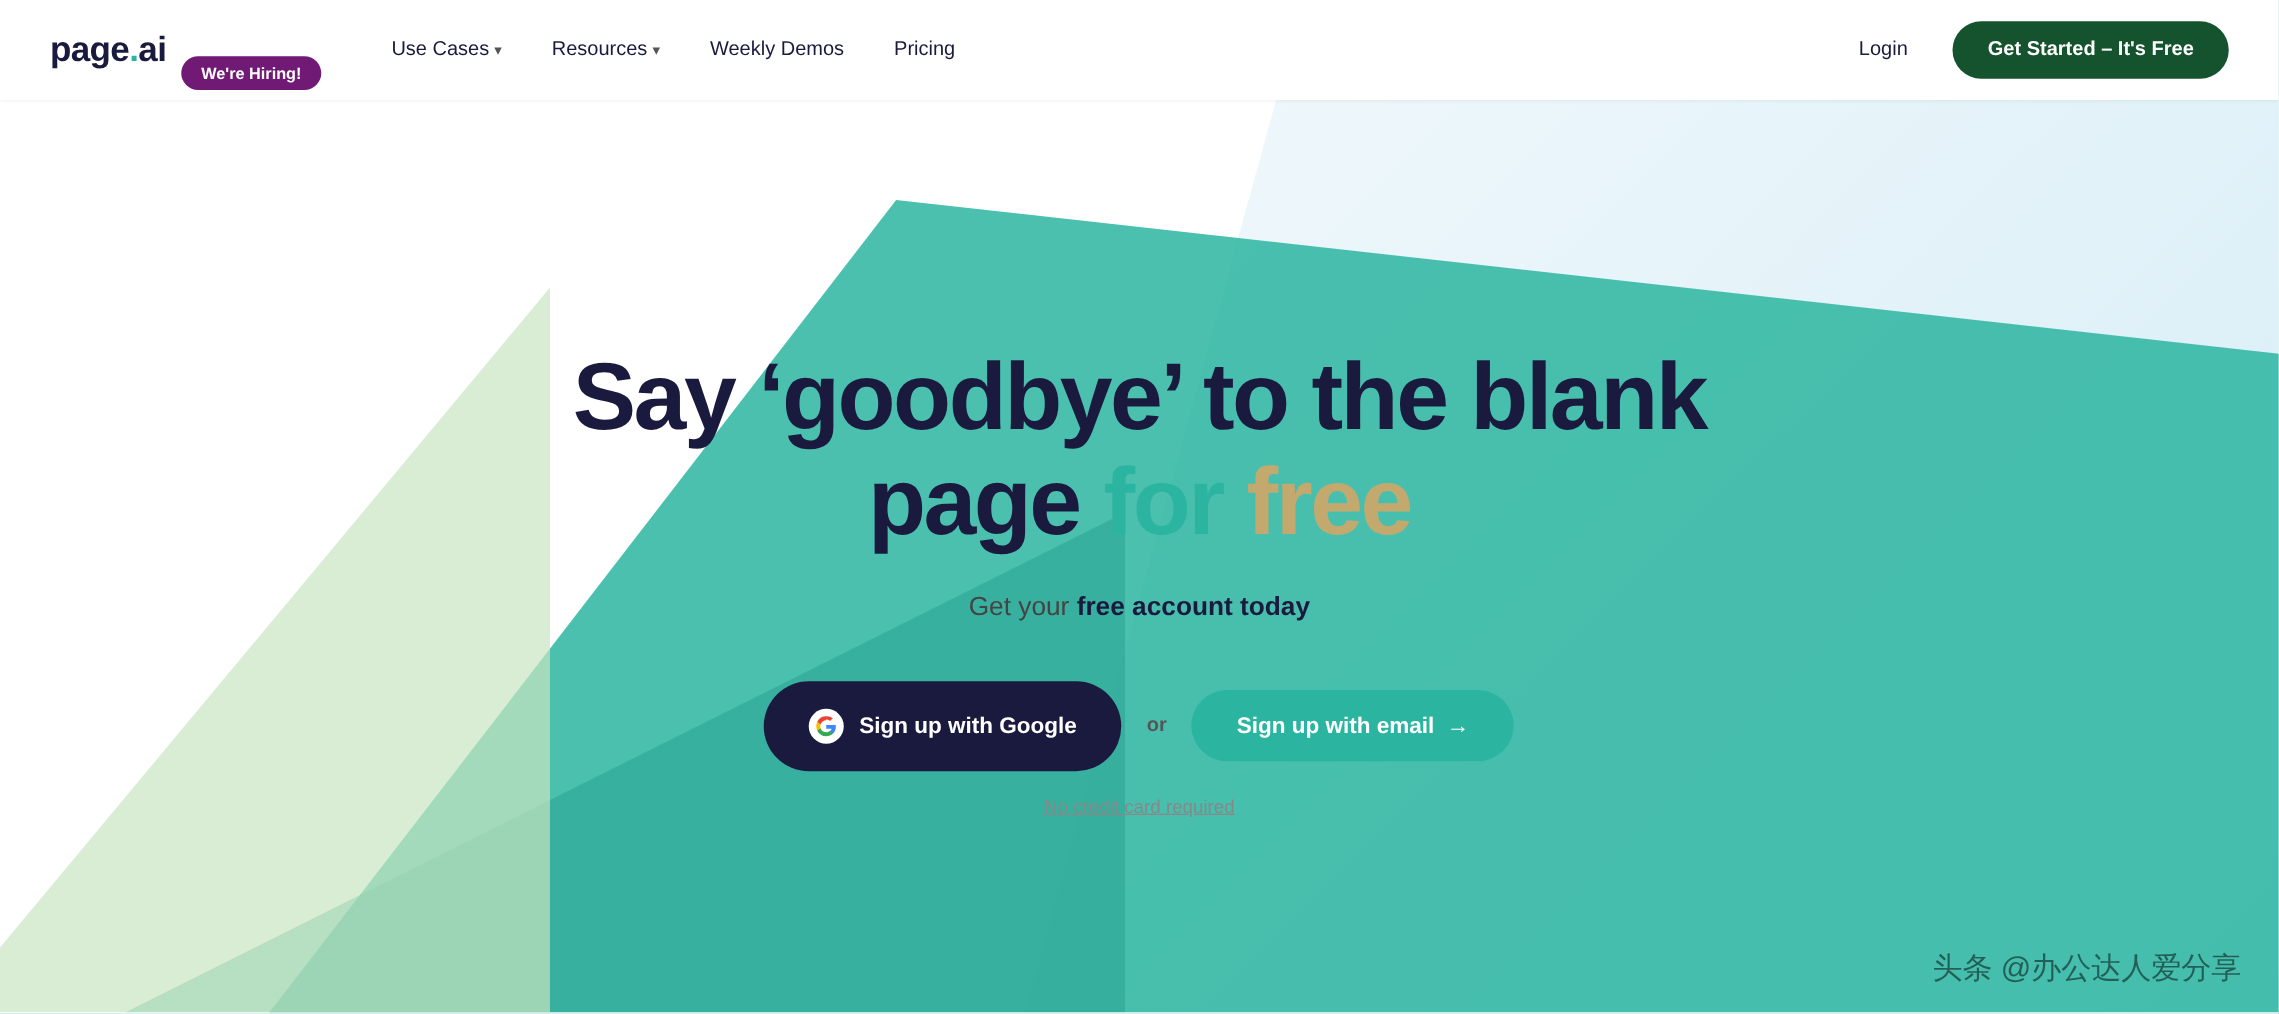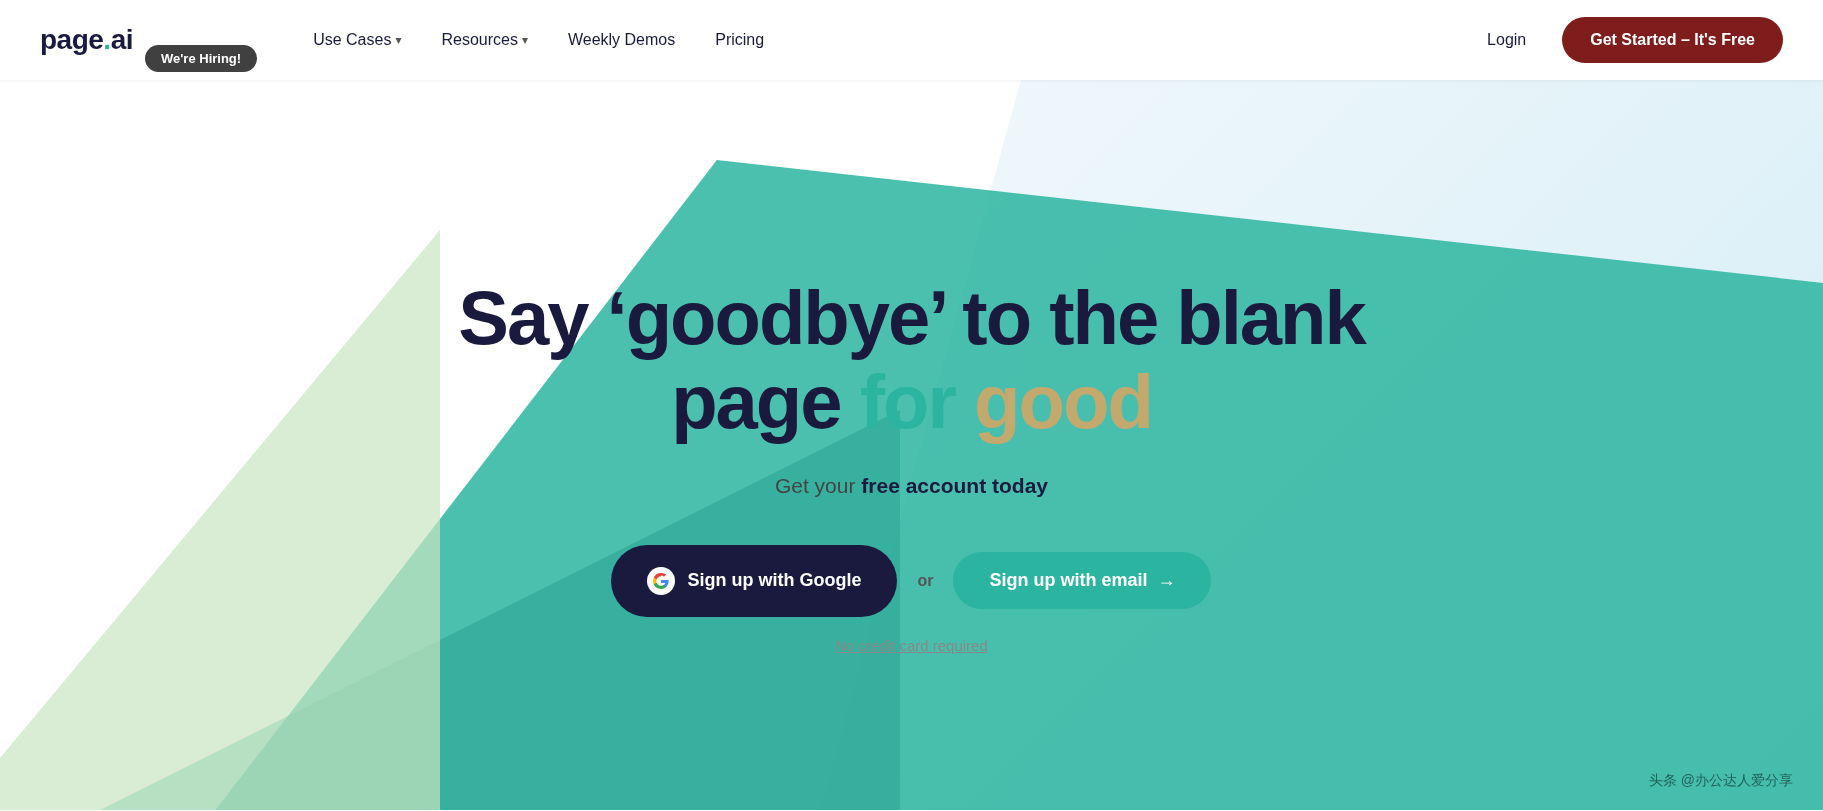--- a/index.html
+++ b/index.html
@@ -23,21 +23,21 @@
       margin-right: 40px;
     }
     .logo-text {
       font-size: 28px;
       font-weight: 800;
       color: #1a1a3e;
       letter-spacing: -0.5px;
     }
     .logo-dot { color: #2bb5a0; }
     .hiring-badge {
-      background: #404040;
+      background: #701a75;
       color: #fff;
       border-radius: 50px;
       padding: 6px 16px;
       font-size: 13px;
       font-weight: 600;
       cursor: pointer;
       margin-top: 36px;
     }
     .nav-links {
       display: flex;
@@ -63,21 +63,21 @@
       gap: 20px;
     }
     .login-btn {
       font-size: 16px;
       color: #1a1a3e;
       font-weight: 500;
       cursor: pointer;
       padding: 8px 16px;
     }
     .get-started-btn {
-      background: #7f1d1d;
+      background: #14532d;
       color: #fff;
       border-radius: 50px;
       padding: 14px 28px;
       font-size: 16px;
       font-weight: 600;
       cursor: pointer;
       border: none;
       white-space: nowrap;
     }
 
@@ -237,21 +237,21 @@
       color: #888;
       margin-top: 8px;
       text-decoration: underline;
     }
 
     
     .watermark {
       position: absolute;
       bottom: 20px;
       right: 30px;
-      font-size: 14px;
+      font-size: 24px;
       color: rgba(0,0,0,0.5);
       font-weight: 500;
       z-index: 10;
     }
   </style>
 </head>
 <body>
 
 <nav>
   <div class="nav-logo">
@@ -288,21 +288,21 @@
   <div class="bg-shapes">
     <div class="shape-blue-right"></div>
     <div class="shape-teal-center"></div>
     <div class="shape-teal-dark"></div>
     <div class="shape-green-left"></div>
   </div>
 
   <div class="hero-content">
     <h1 class="hero-title">
       <span>Say ‘goodbye’ to the blank</span><br>
-      <span>page </span><span class="for-text">for </span><span class="good-text">good</span>
+      <span>page </span><span class="for-text">for </span><span class="good-text">free</span>
     </h1>
 
     <p class="hero-subtitle">
       <span>Get your </span><strong>free account today</strong>
     </p>
 
     <div class="cta-row">
       <button class="google-btn">
         <span class="google-icon">
           <svg width="18" height="18" viewBox="0 0 18 18">

